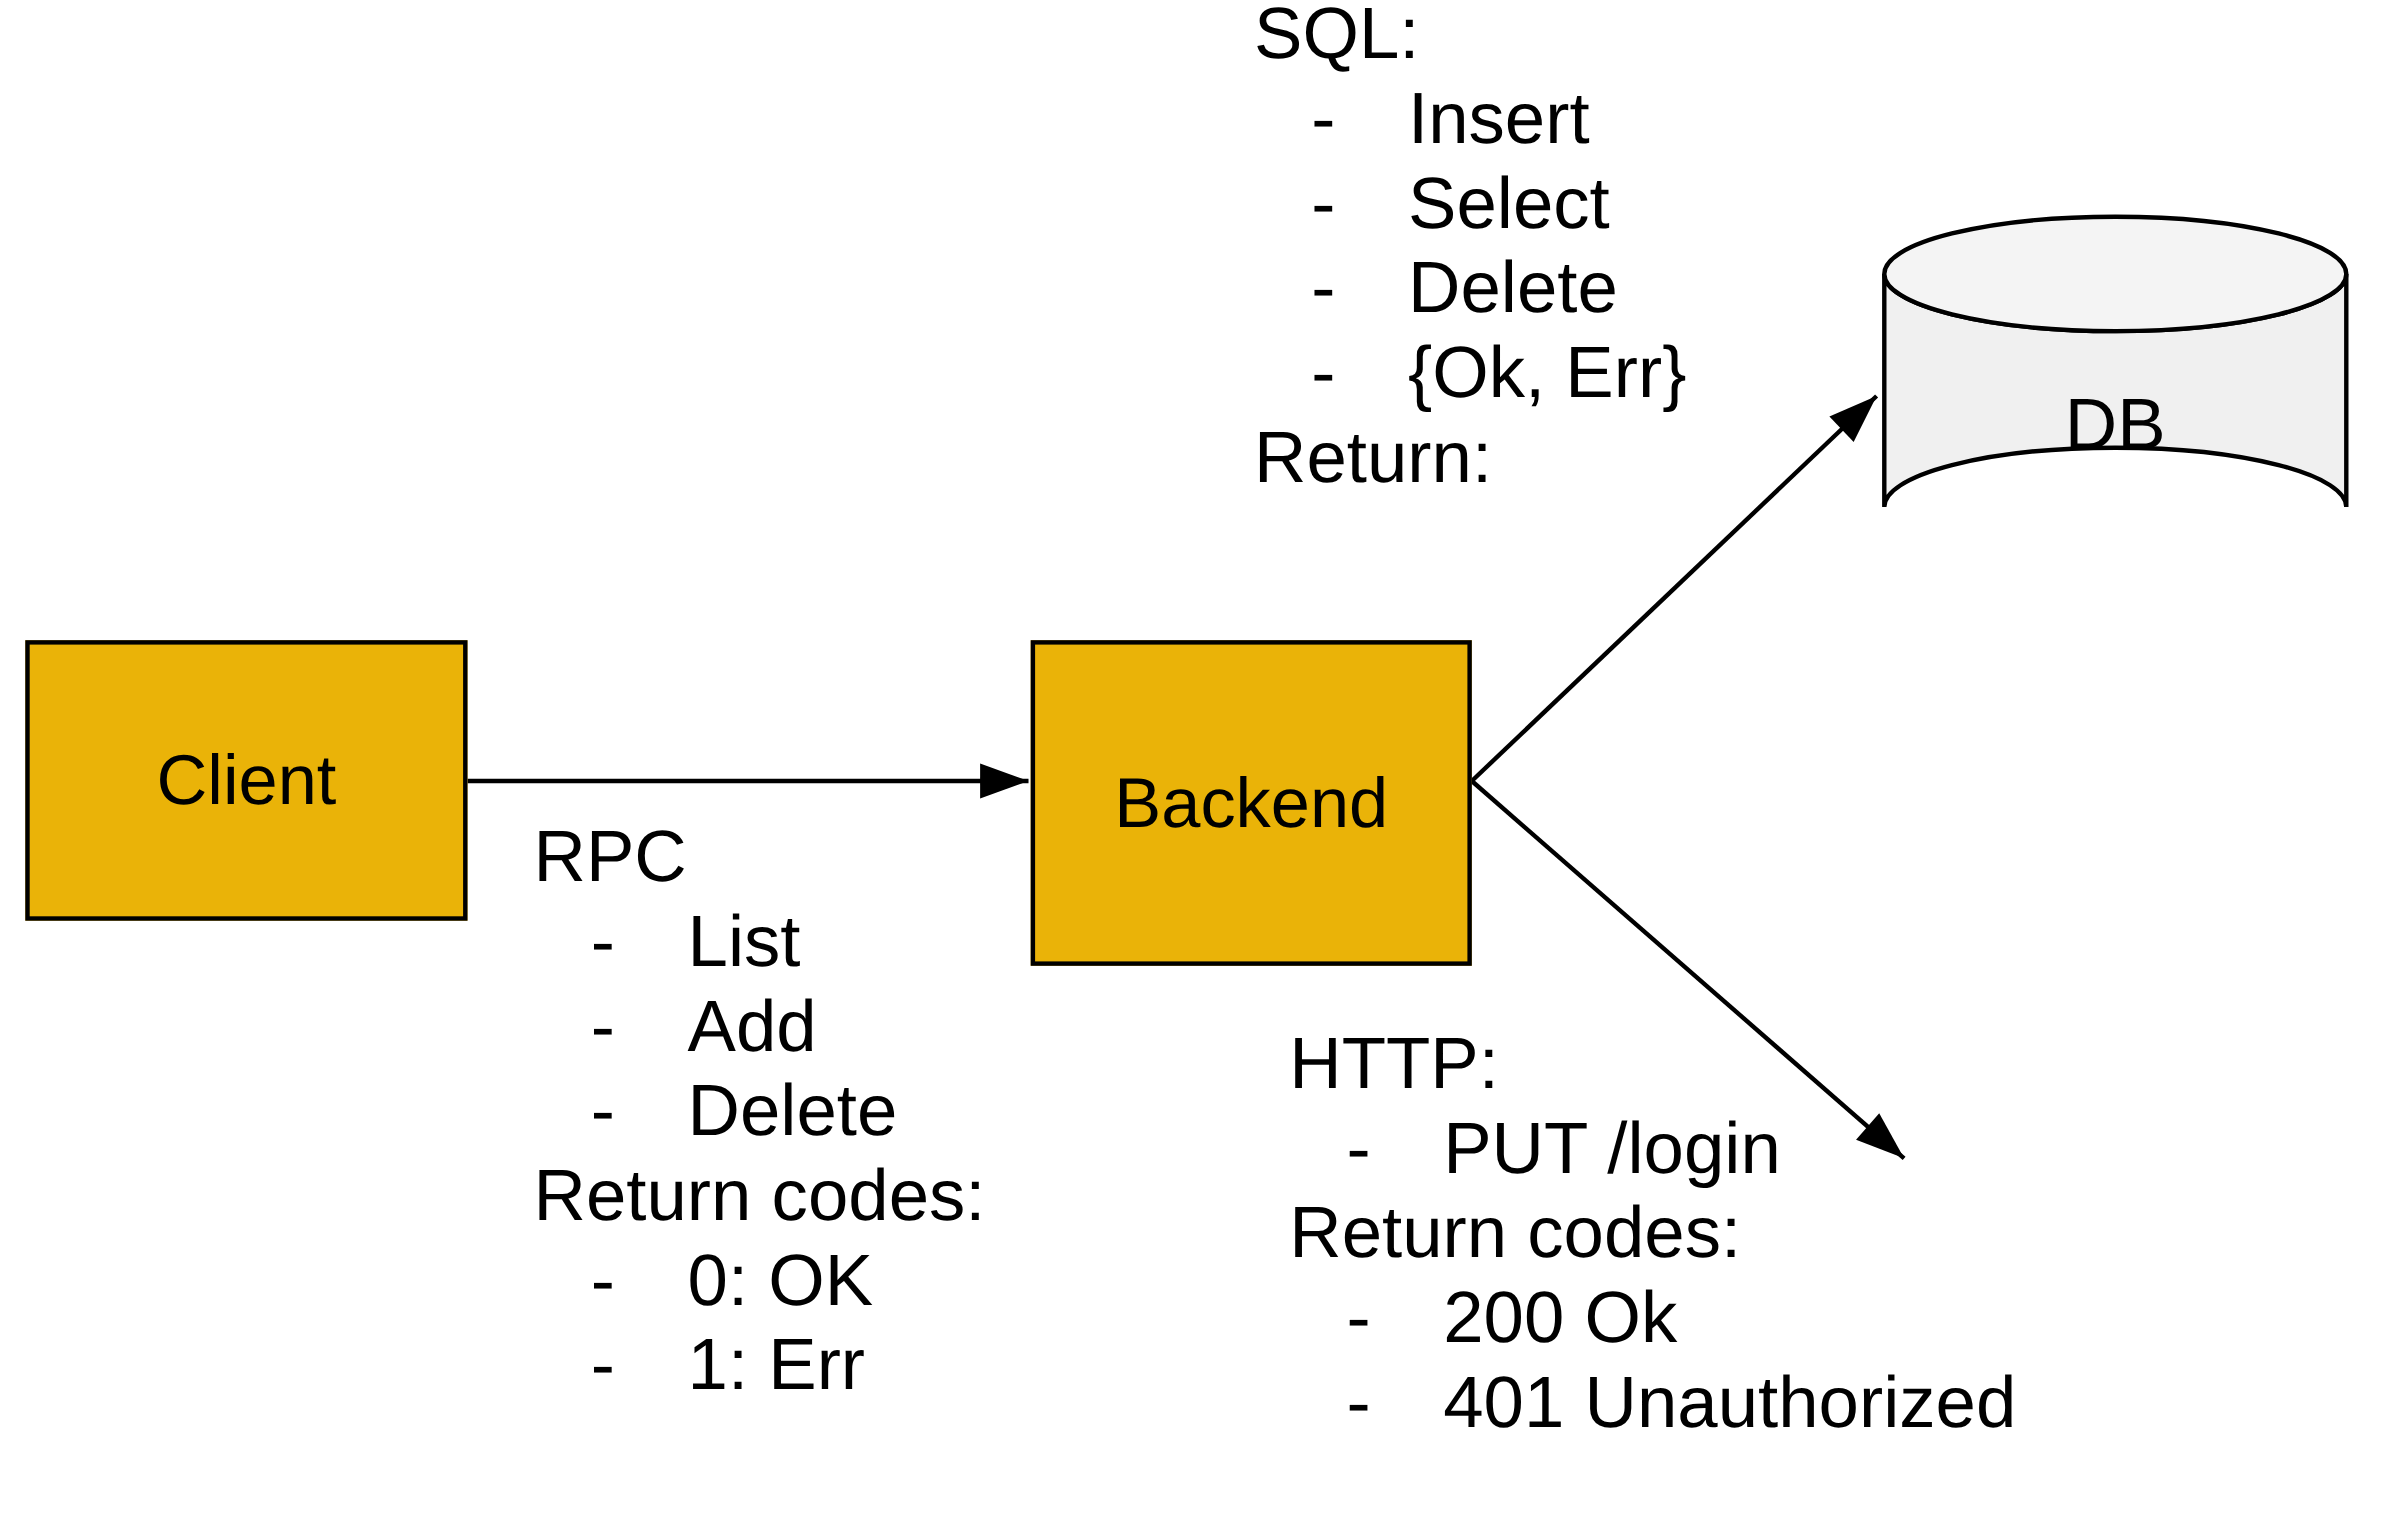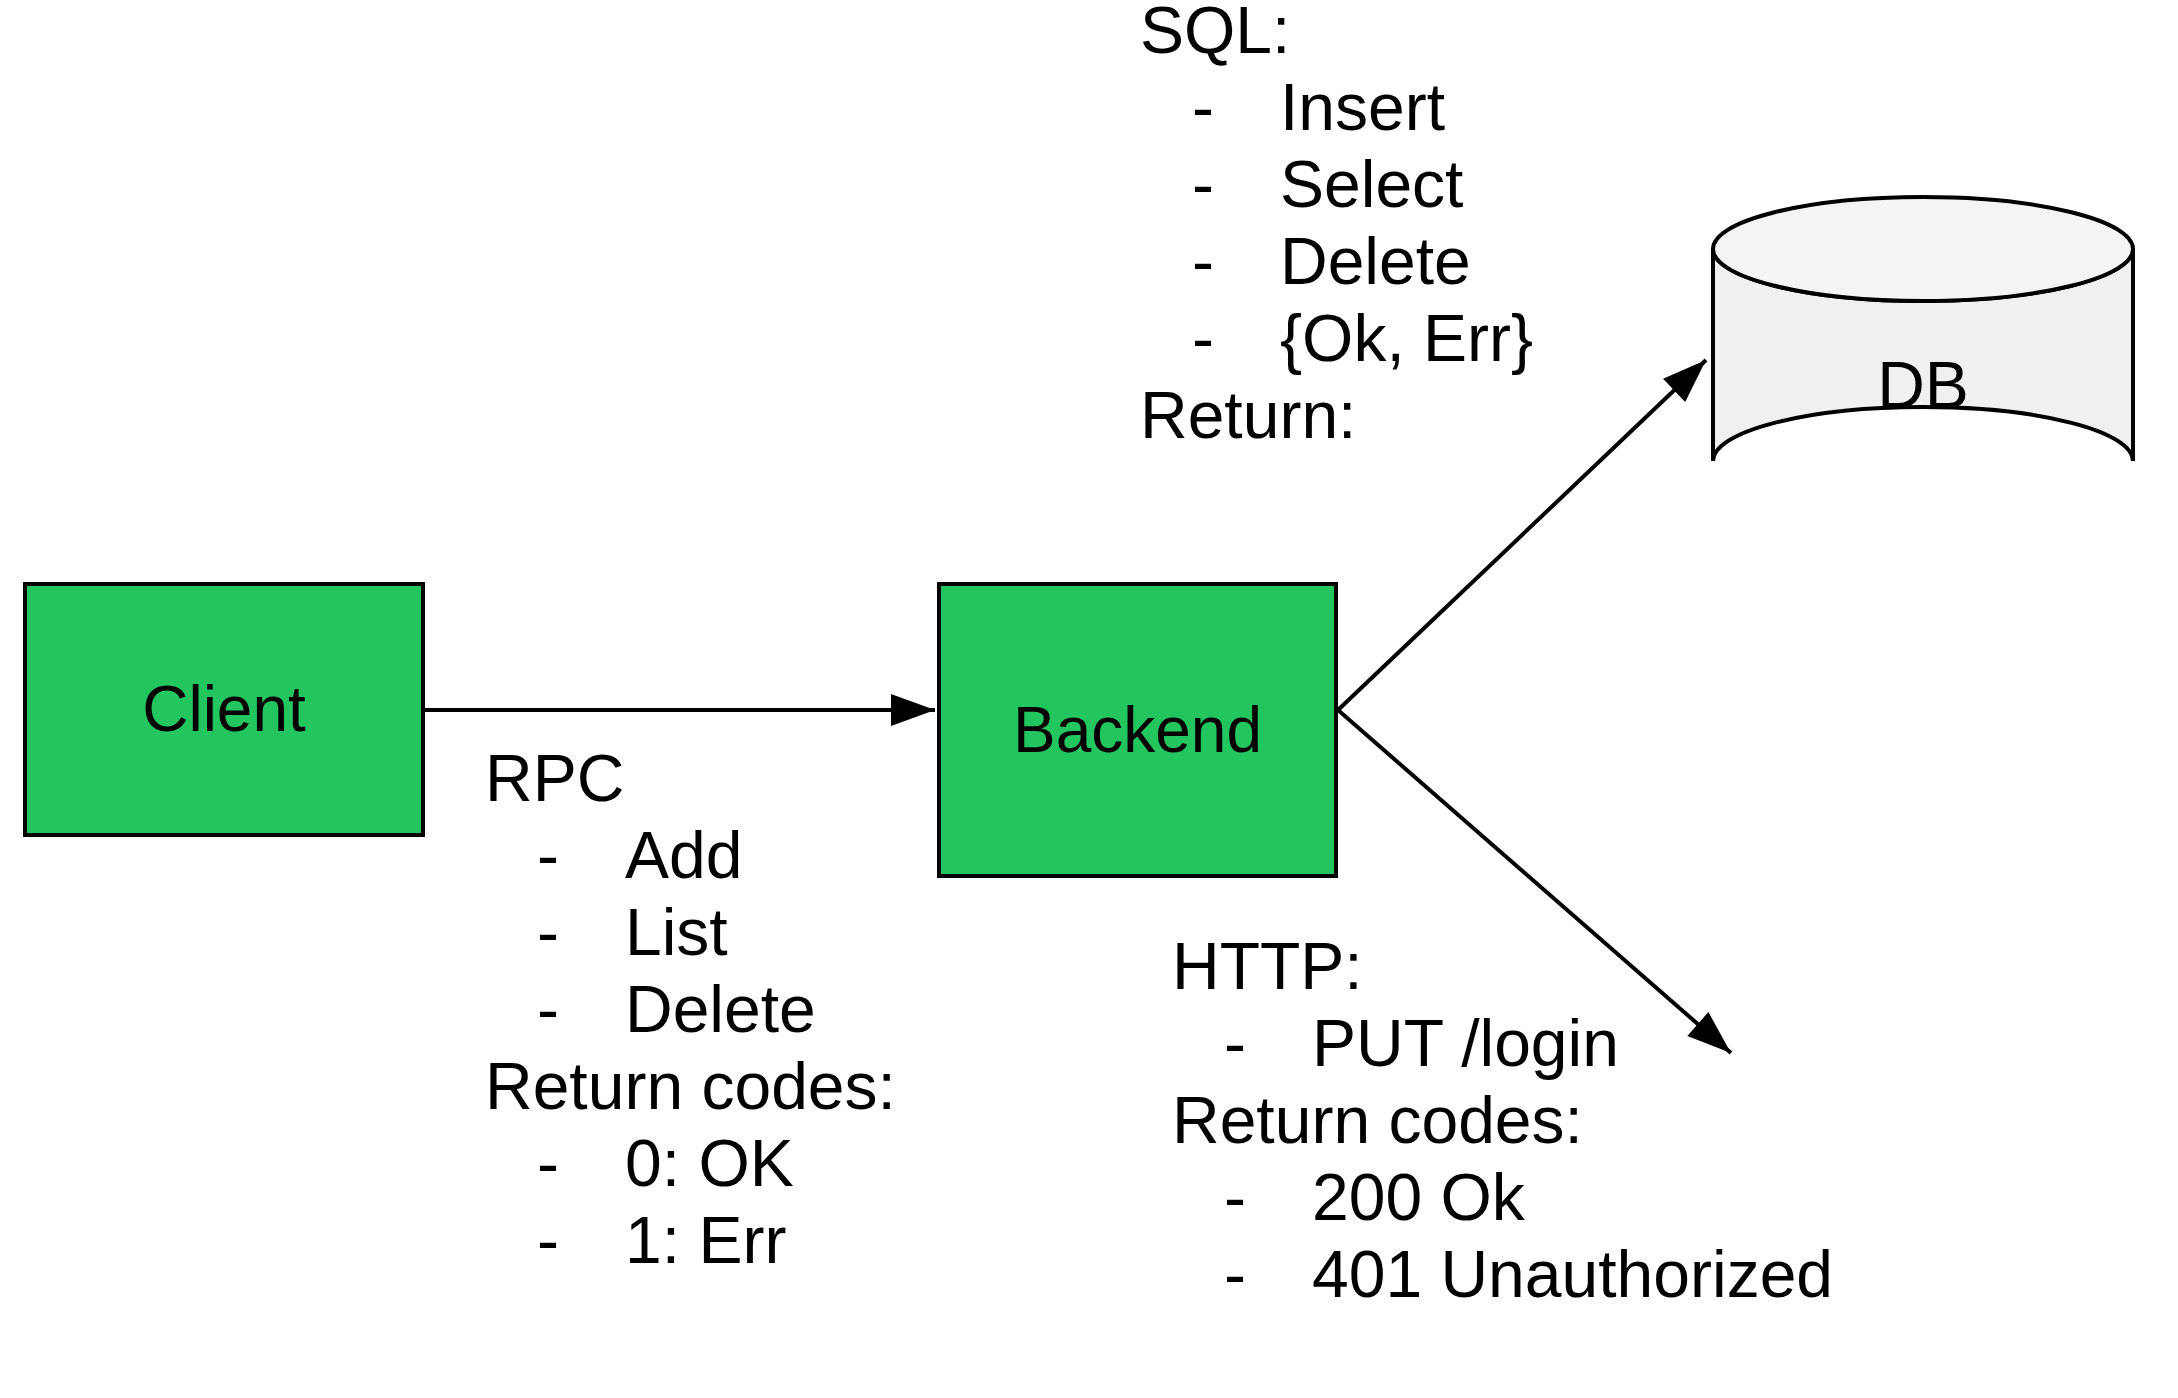--- a/index.html
+++ b/index.html
@@ -18,21 +18,21 @@
     position: absolute;
     border: 4px solid #000000;
     box-sizing: border-box;
     display: flex;
     align-items: center;
     justify-content: center;
     text-align: center;
     font-size: 64px;
     line-height: 77px;
   }
-  .node.yellow { background: #22c55e; }
+  .node.yellow { background: #eab308; }
   .node.gray   { background: #F0F0F0; }
   #client-box  { left: 23px;   top: 582px; width: 402px; height: 255px; }
   #backend-box { left: 937px;  top: 582px; width: 401px; height: 296px; }
   #idp-box     { left: 1735px; top: 940px; width: 402px; height: 257px; padding: 0 40px; }
 
   
   #db-shape { position: absolute; left: 1709px; top: 191px; width: 428px; height: 330px; }
   #db-label {
     position: absolute; left: 1709px; top: 340px; width: 428px; height: 90px;
     display: flex; align-items: center; justify-content: center;
@@ -77,24 +77,24 @@
   <div class="node yellow" id="client-box">
     <span>Client</span>
   </div>
   <div class="node yellow" id="backend-box">
     <span>Backend</span>
   </div>
 
   <div class="tb" id="rpc-block">
     <div class="line title">RPC</div>
     <div class="line bullet">
-      <span class="dash">-</span><span class="btxt">Add</span>
+      <span class="dash">-</span><span class="btxt">List</span>
     </div>
     <div class="line bullet">
-      <span class="dash">-</span><span class="btxt">List</span>
+      <span class="dash">-</span><span class="btxt">Add</span>
     </div>
     <div class="line bullet">
       <span class="dash">-</span><span class="btxt">Delete</span>
     </div>
     <div class="line title">Return codes:</div>
     <div class="line bullet">
       <span class="dash">-</span><span class="btxt">0: OK</span>
     </div>
     <div class="line bullet">
       <span class="dash">-</span><span class="btxt">1: Err</span>

